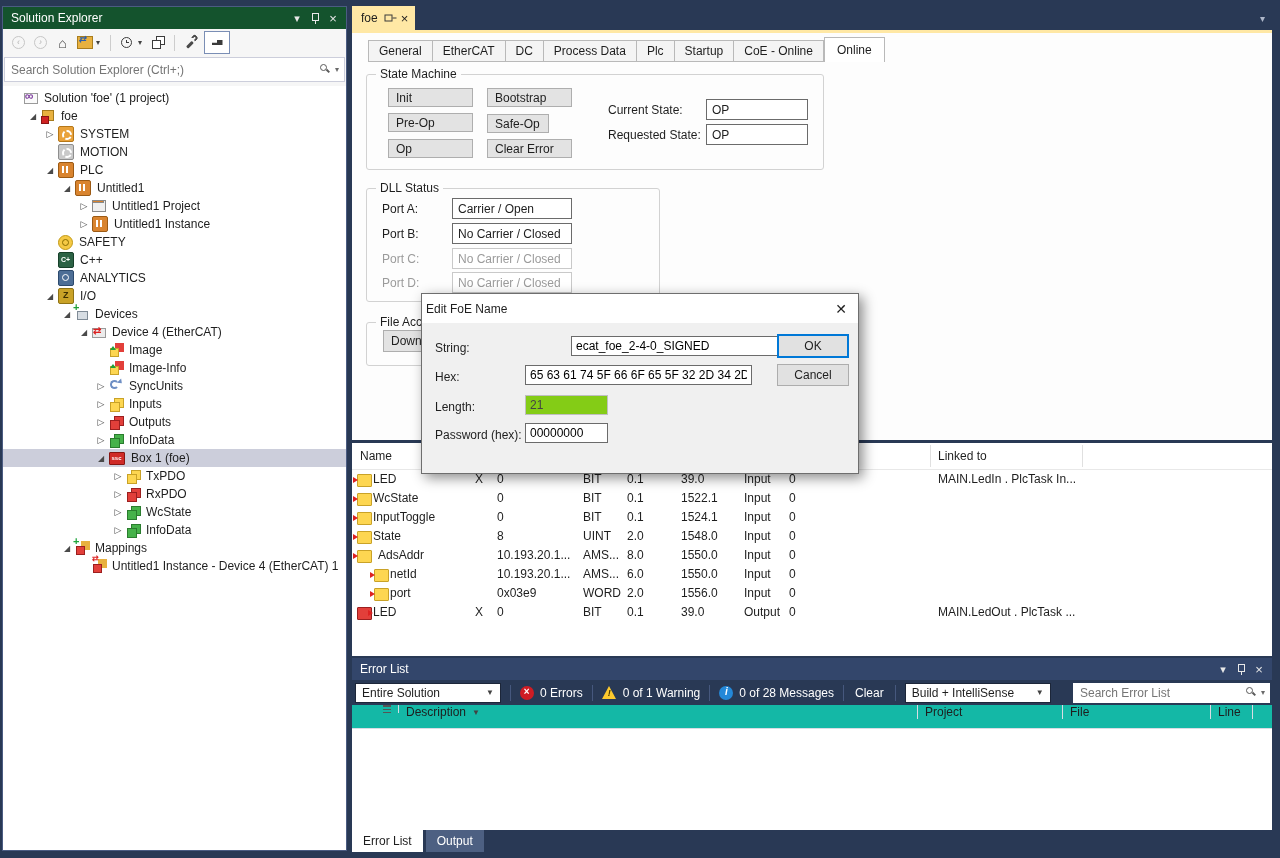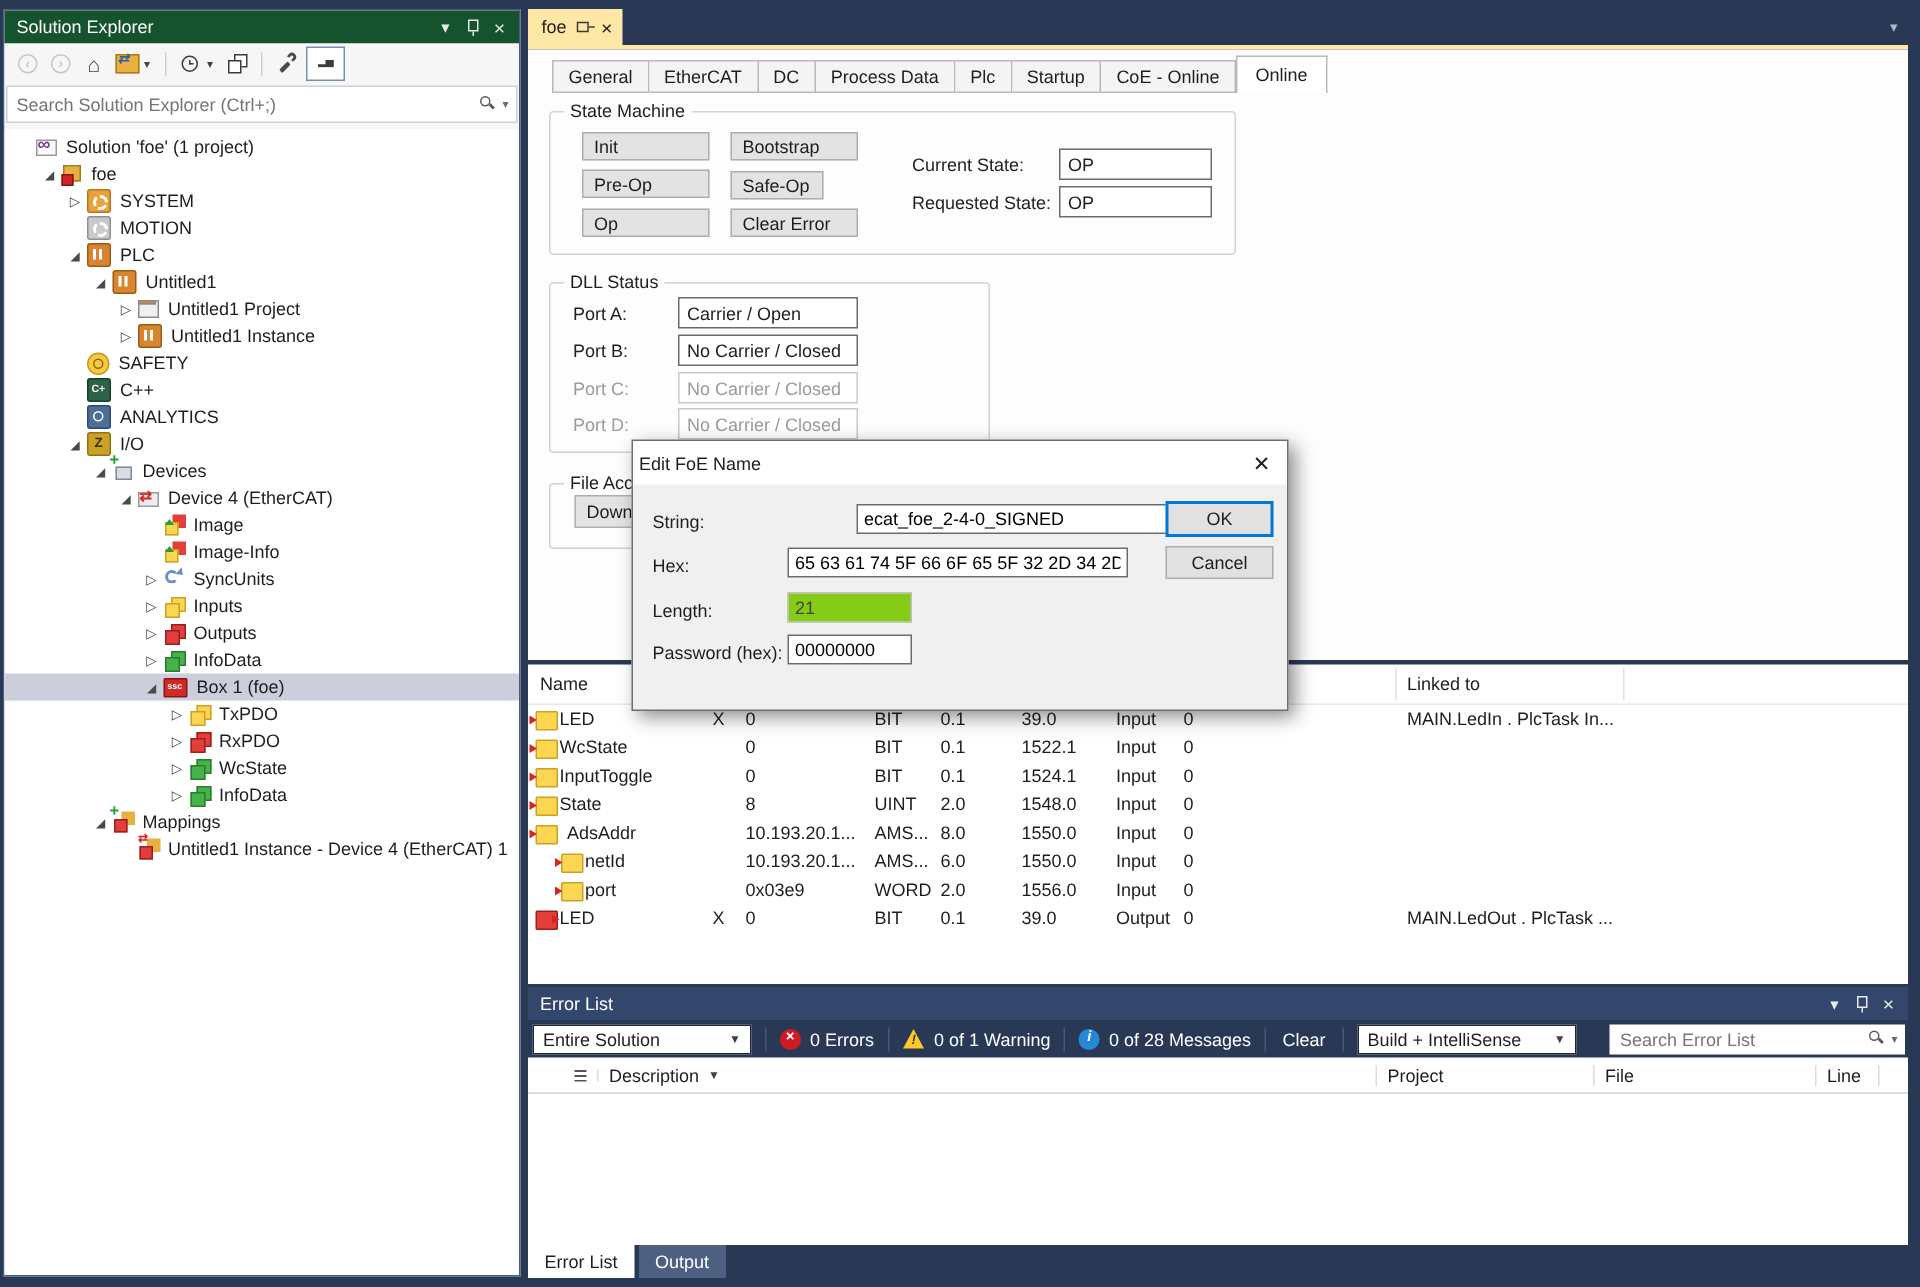--- a/index.html
+++ b/index.html
@@ -134,21 +134,21 @@
   .errc{width:14px;height:14px;border-radius:50%;background:#cf1c24;position:relative;flex:none}
   .errc::after{content:"×";position:absolute;left:3.6px;top:0.5px;color:#fff;font-size:10px;font-weight:bold}
   .warn{position:relative;width:15px;height:13px;flex:none}
   .warn::before{content:"";position:absolute;left:0;top:0;border-left:7.5px solid transparent;border-right:7.5px solid transparent;border-bottom:13px solid #fdc92e}
   .warn::after{content:"!";position:absolute;left:6px;top:2px;color:#4a3a00;font-size:9px;font-weight:bold}
   .infc{width:14px;height:14px;border-radius:50%;background:#2488d8;position:relative;flex:none}
   .infc::after{content:"i";position:absolute;left:5.6px;top:0.5px;color:#fff;font-size:10px;font-weight:bold}
   .clearbtn{color:#fff;padding:0 2px;cursor:default}
   .elsearch{width:197px;height:20px;background:#fff;display:flex;align-items:center;padding:0 5px;margin-left:auto;margin-right:2px;box-sizing:border-box}
   .elsearch input{flex:1;border:0;outline:0;font:12px "Liberation Sans",sans-serif;color:#707070;background:transparent;min-width:0}
-  .el-head{height:23px;background:#ffffff;display:flex;align-items:center;border-bottom:1px solid #d8dce4;color:#1e1e1e;flex:none}
+  .el-head{height:23px;background:#14b8a6;display:flex;align-items:flex-start;border-bottom:1px solid #d8dce4;color:#1e1e1e;flex:none}
   .el-hc{display:flex;align-items:center;padding-left:7px;border-right:1px solid #d8dce4;box-sizing:border-box;gap:6px}
   .sortbars{width:8px;height:8px;background:repeating-linear-gradient(#555 0 1.5px,transparent 1.5px 3.5px)}
   .hdrop{font-size:8px;color:#424242}
   .el-body{flex:1;background:#fff}
   .el-tabs{height:22px;display:flex;background:#293955;flex:none;align-items:stretch}
   .el-tab{padding:0 11px;display:flex;align-items:center}
   .el-tab.active{background:#fff;color:#1e1e1e}
   .el-tab.inactive{background:#4d6082;color:#fff;margin-left:3px}
 
   

